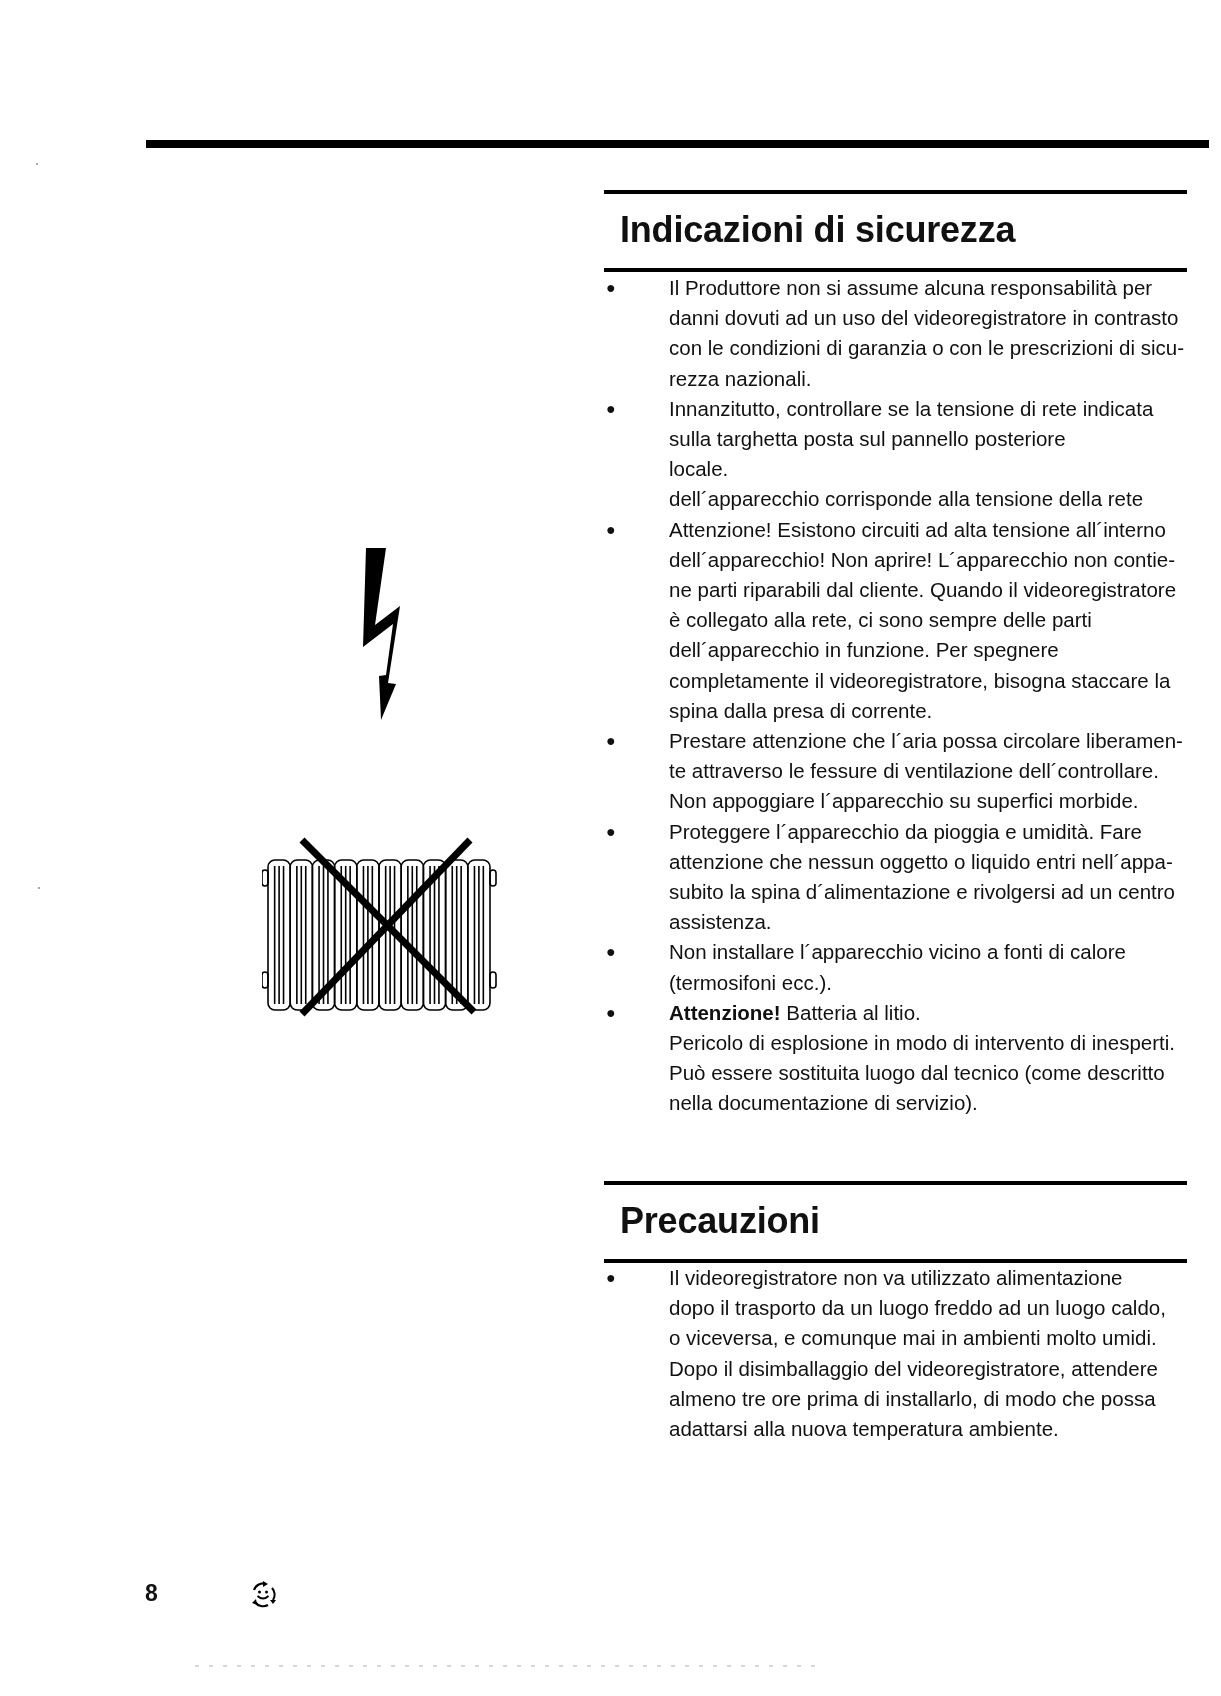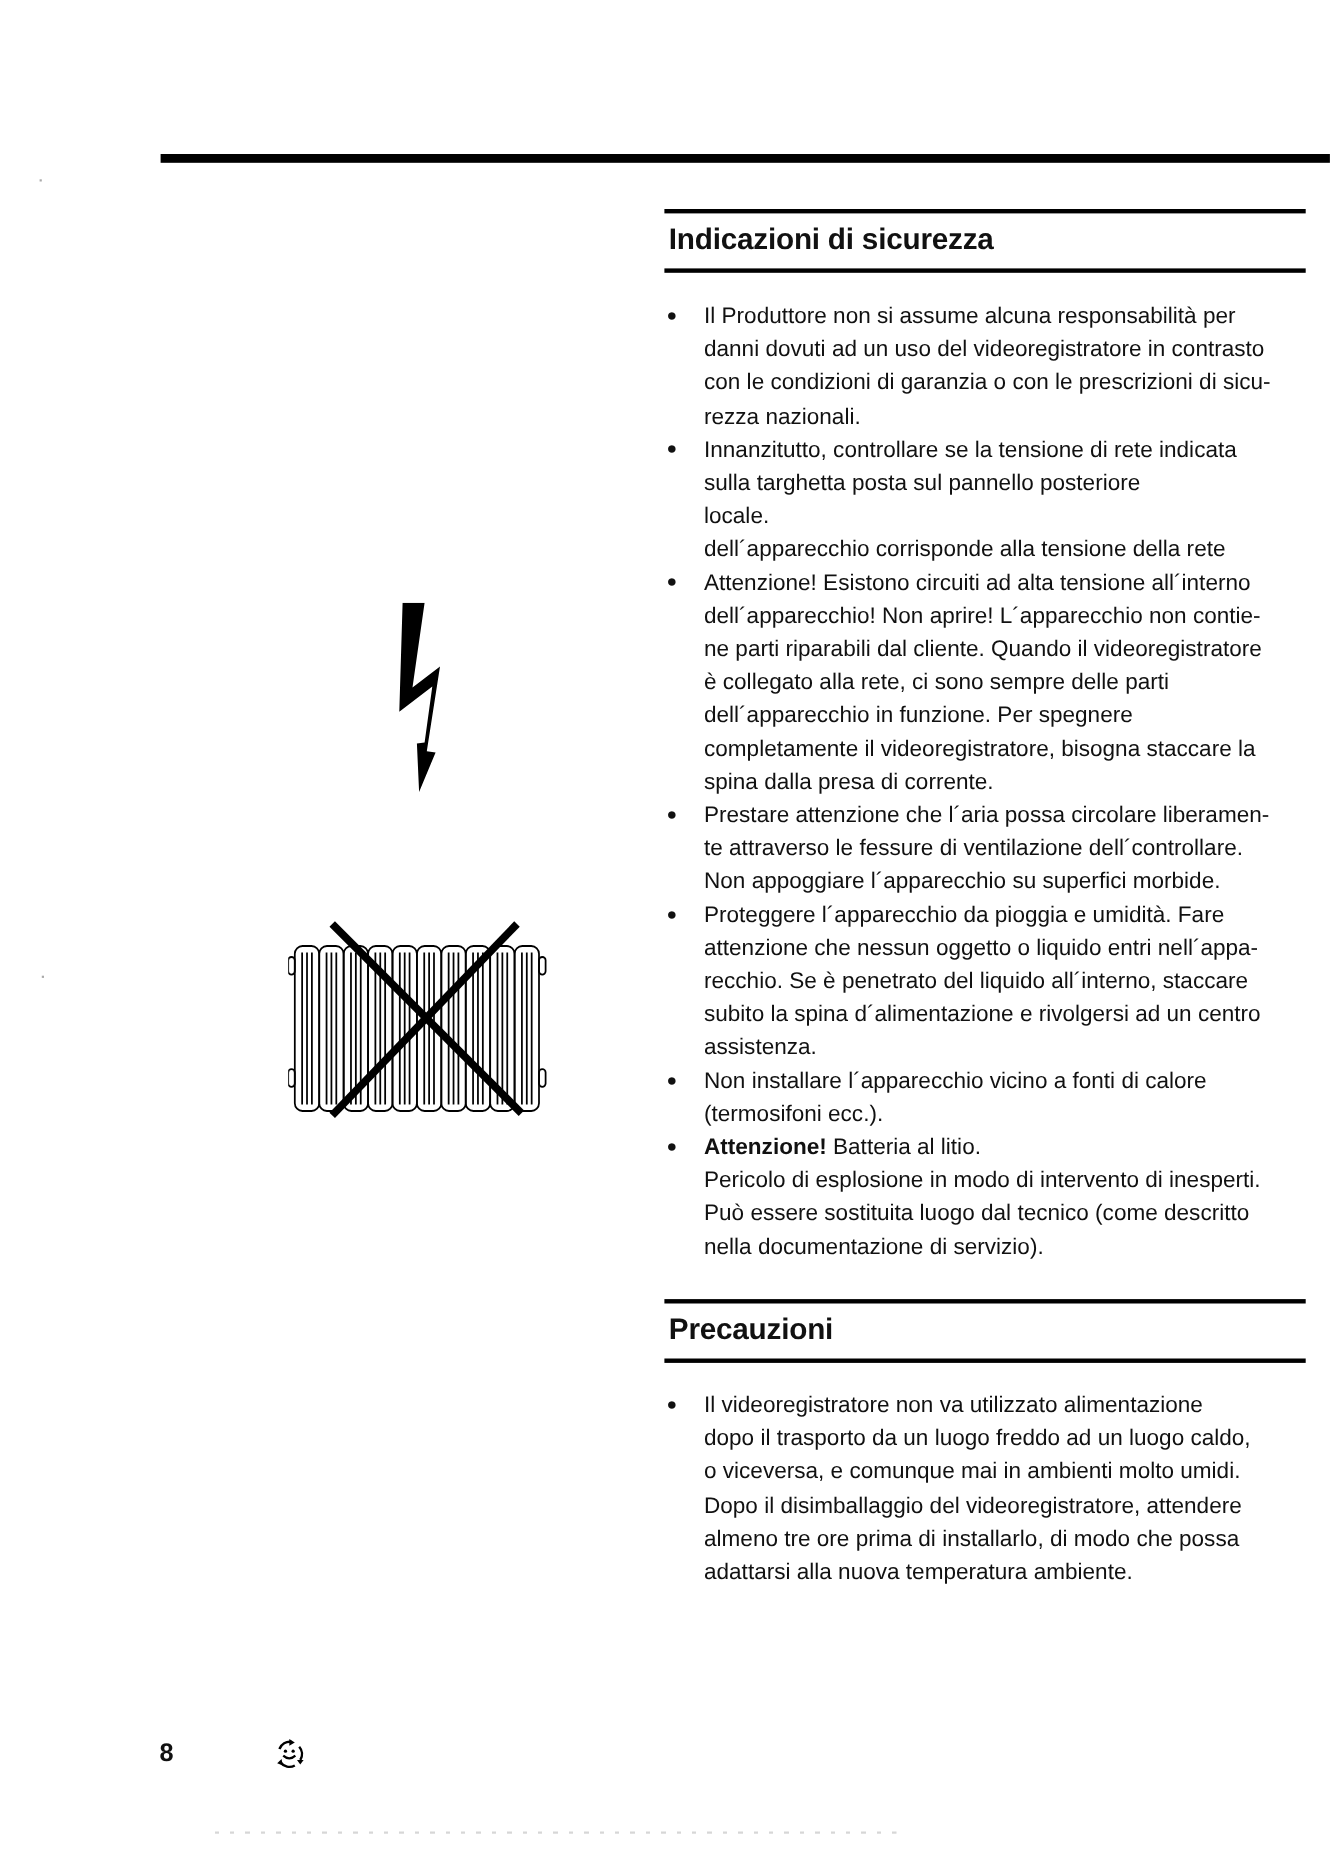--- a/index.html
+++ b/index.html
@@ -30,24 +30,24 @@
     }
     .section-header {
       position: relative;
       border-top: 4px solid #000;
       border-bottom: 4px solid #000;
       padding: 3px 0 6px 0;
     }
     .section-title {
       font-family: "Liberation Sans", sans-serif;
       font-weight: bold;
-      font-size: 27px;
+      font-size: 36px;
       letter-spacing: -0.2px;
       line-height: 33px;
-      margin: 4px;
+      margin: 16px;
     }
     ul.bullets {
       list-style: none;
       margin: 0;
       padding: 0;
     }
     ul.bullets li {
       position: relative;
       padding-left: 36px;
       font-size: 20.5px;
@@ -55,20 +55,21 @@
       white-space: nowrap;
     }
     ul.bullets li .bullet {
       position: absolute;
       left: 2px;
       top: 0;
       font-size: 16px;
     }
     ul.bullets li .line {
       display: block;
+      margin-left: 29px;
     }
     .bold {
       font-weight: bold;
     }
     #section1 { top: 190px; }
     #list1 { top: 273px; }
     #section2 { top: 1181px; }
     #list2 { top: 1263px; }
 
     .lightning {
@@ -213,21 +214,20 @@
     <li>
       <span class="bullet">●</span>
       <span class="line">Prestare attenzione che l´aria possa circolare liberamen-</span>
       <span class="line">te attraverso le fessure di ventilazione dell´controllare.</span>
       <span class="line">Non appoggiare l´apparecchio su superfici morbide.</span>
     </li>
     <li>
       <span class="bullet">●</span>
       <span class="line">Proteggere l´apparecchio da pioggia e umidità. Fare</span>
       <span class="line">attenzione che nessun oggetto o liquido entri nell´appa-</span>
-      <span class="line">recchio. Se è penetrato del liquido all´interno, staccare</span>
       <span class="line">subito la spina d´alimentazione e rivolgersi ad un centro</span>
       <span class="line">assistenza.</span>
     </li>
     <li>
       <span class="bullet">●</span>
       <span class="line">Non installare l´apparecchio vicino a fonti di calore</span>
       <span class="line">(termosifoni ecc.).</span>
     </li>
     <li>
       <span class="bullet">●</span>

